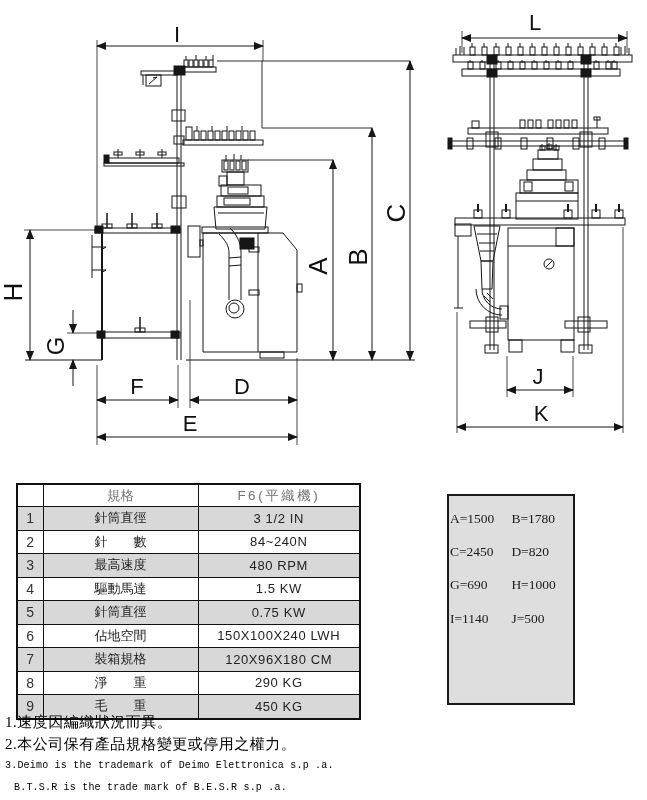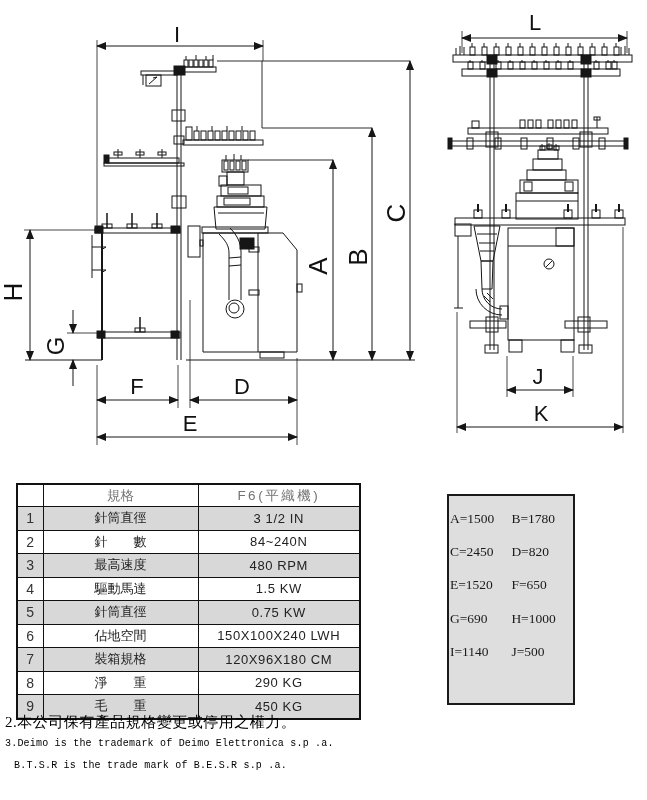--- a/index.html
+++ b/index.html
@@ -483,33 +483,30 @@
   <div class="dimbox">
     <div class="ln">
       <span class="v1">A=1500</span>
       <span>B=1780</span>
     </div>
     <div class="ln">
       <span class="v1">C=2450</span>
       <span>D=820</span>
     </div>
     <div class="ln">
-      <span class="v1">E=1520</span>
-      <span>F=650</span>
-    </div>
-    <div class="ln">
       <span class="v1">G=690</span>
       <span>H=1000</span>
     </div>
     <div class="ln">
       <span class="v1">I=1140</span>
       <span>J=500</span>
     </div>
   </div>
 
   
   <div class="notes">
+    <div class="note">1.速度因編織狀況而異。</div>
     <div class="note">2.本公司保有產品規格變更或停用之權力。</div>
     <div class="note latin">3.Deimo is the trademark of Deimo Elettronica s.p .a.</div>
     <div class="note latin indent">B.T.S.R is the trade mark of B.E.S.R  s.p .a.</div>
   </div>
 
 </div>
 
 </body></html>

